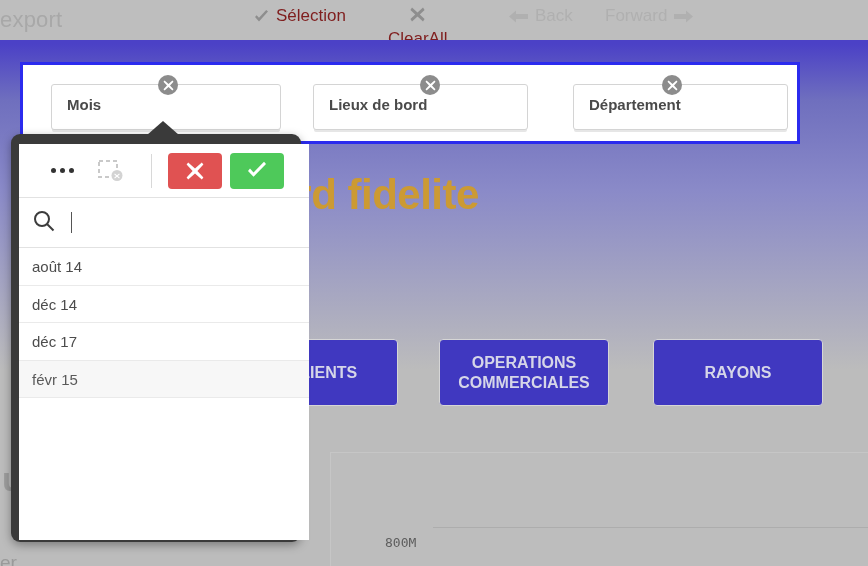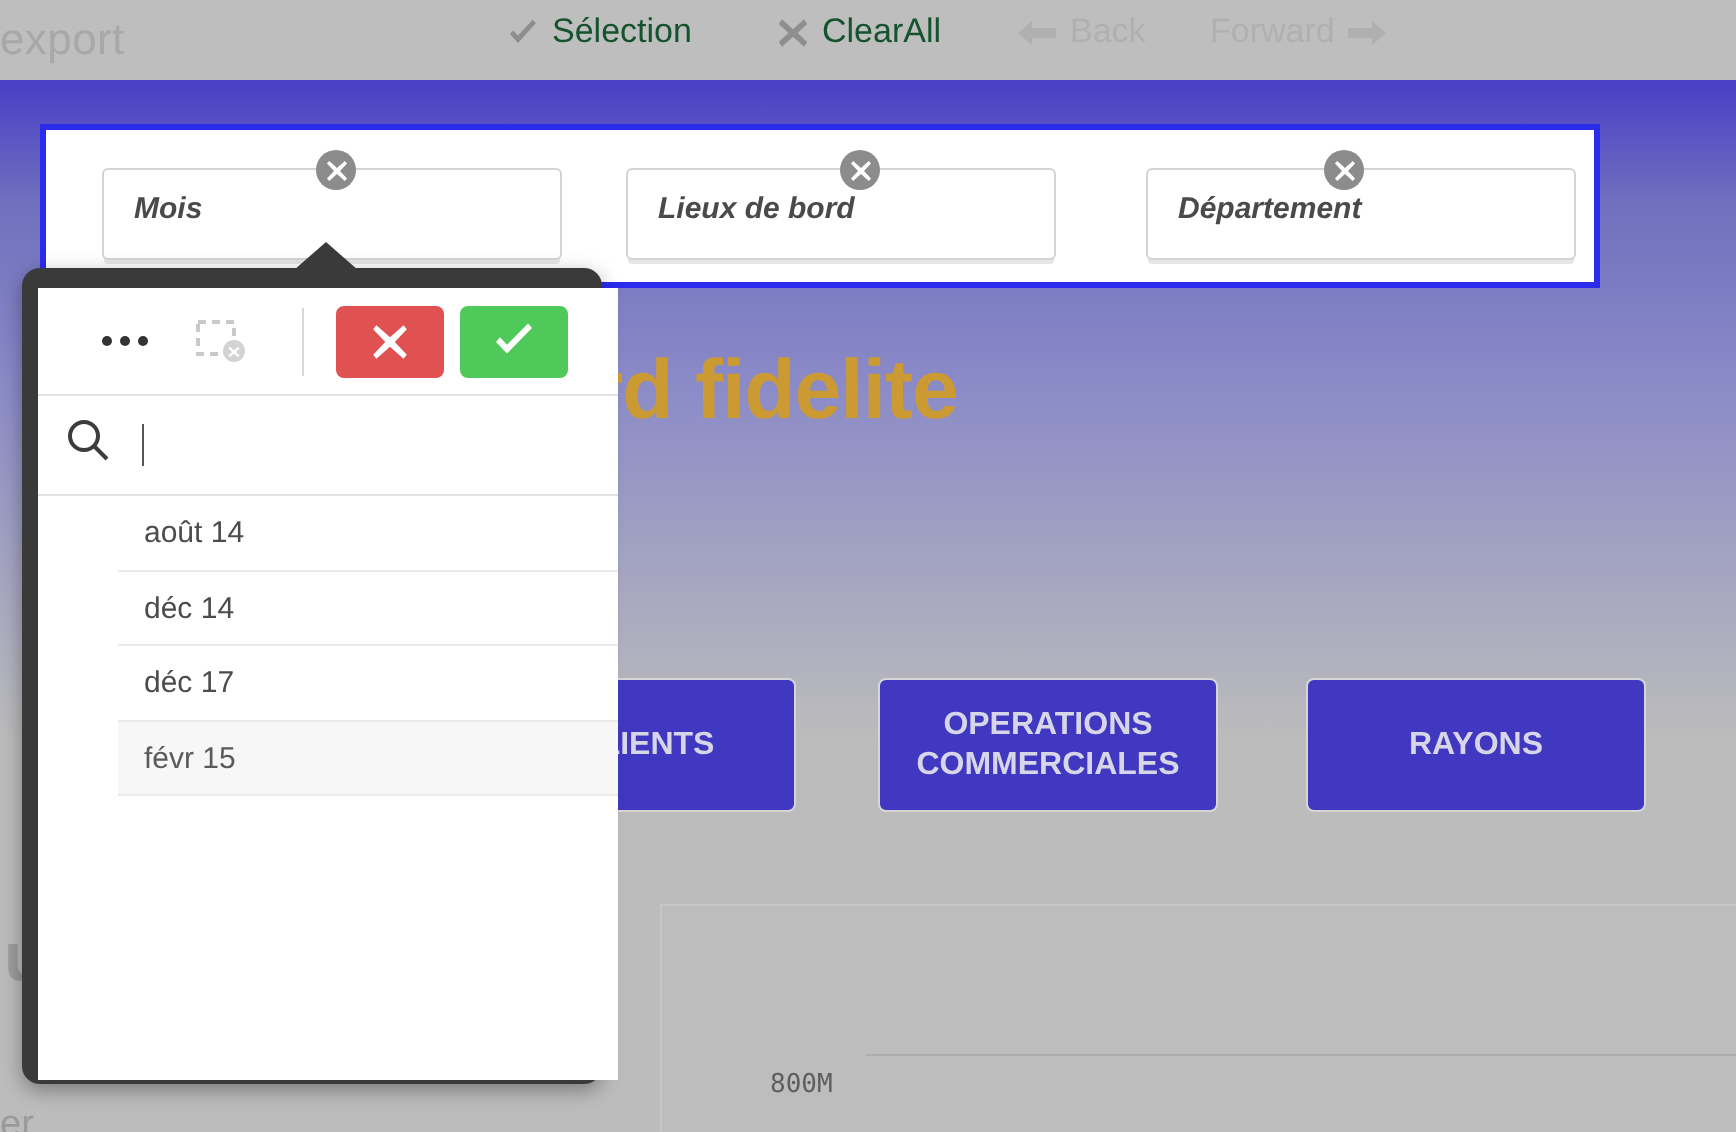--- a/index.html
+++ b/index.html
@@ -19,25 +19,25 @@
   }
   .tb-export {
     font-size: 22px; color: #a8a8a8; margin-left: -6px; padding-left: 6px;
     letter-spacing: .2px;
   }
   .tb-item {
     display: flex; align-items: center; gap: 6px;
     font-size: 17px; color: #8e8e8e; white-space: nowrap;
   }
   .tb-item.dim { color: #b0b0b0; }
-  .tb-item.dark { color: #14532d; align-items: center; }
+  .tb-item.dark { color: #7f1d1d; align-items: center; }
   .tb-ico { font-size: 16px; line-height: 1; display: inline-block; }
   .tb-ico svg { display: block; }
   #tb-selection { position: absolute; left: 253px; top: 6px; }
-  #tb-clearall  { position: absolute; left: 388px; top: 6px; }
+  #tb-clearall  { position: absolute; left: 388px; top: 6px; flex-direction: column; }
   #tb-back      { position: absolute; left: 509px; top: 6px; }
   #tb-forward   { position: absolute; left: 605px; top: 6px; }
   #tb-bookmarks { position: absolute; left: 730px; top: 6px; }
   .caret-dn {
     width: 0; height: 0; margin-left: 3px;
     border-left: 5px solid transparent; border-right: 5px solid transparent;
     border-top: 6px solid #8a8a8a;
   }
 
   
@@ -51,21 +51,20 @@
 
   
   #filterbar {
     position: absolute; left: 20px; top: 62px; width: 780px; height: 82px;
     background: #fff; border: 3px solid #2b2bee;
   }
   .filter-field {
     position: absolute; top: 19px; height: 46px;
     background: #fff; border: 1px solid #d4d4d4; border-radius: 3px;
     box-shadow: 0 3px 0 -1px #e6e6e6;
-    font-style: italic;
   }
   .filter-label {
     position: absolute; left: 15px; top: 11px;
     font-size: 15px; font-weight: bold; color: #4a4a4a;
   }
   #ff-mois  { left: 28px;  width: 230px; }
   #ff-lieux { left: 290px; width: 215px; }
   #ff-dept  { left: 550px; width: 215px; }
   .clear-badge {
     position: absolute; top: -9px;
@@ -160,21 +159,21 @@
   }
   #search-caret {
     width: 1px; height: 21px; background: #555; margin-left: 16px;
   }
   #search-input-text { font-size: 15px; color: #333; }
 
   #popup-list { height: 292px; overflow: hidden; }
   .list-item {
     height: 37.5px; line-height: 37.5px;
     border-bottom: 1px solid #eaeaea;
-    padding-left: 13px; font-size: 15px; color: #4c4c4c; margin-left: 40px;
+    padding-left: 13px; font-size: 15px; color: #4c4c4c;
   }
   .list-item.partial { background: #f7f7f7; color: #5a5a5a; }
 </style>
 </head>
 <body>
 
 <div id="app">
 
   <div id="toolbar">
     <span class="tb-export">export</span>

